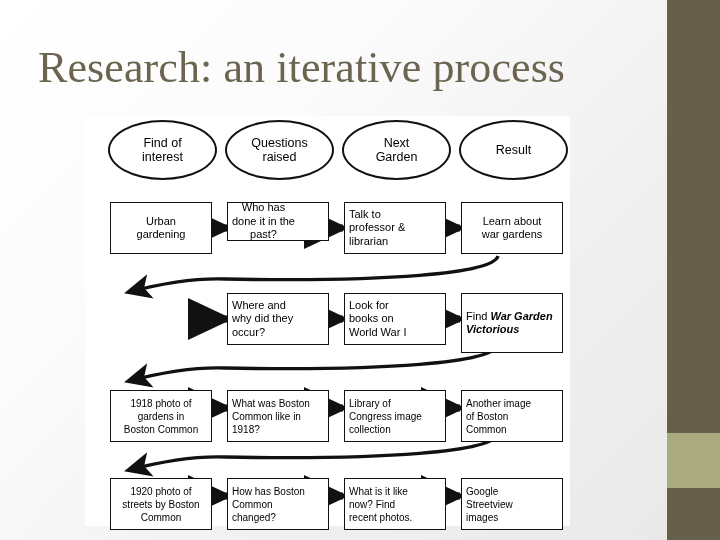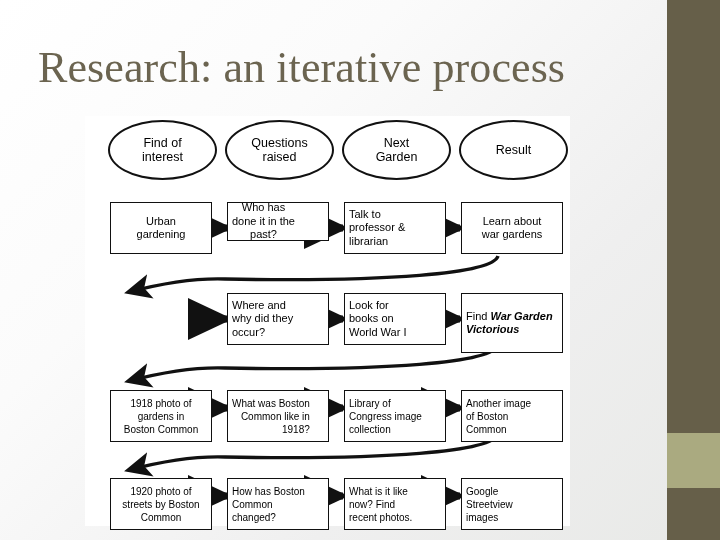--- a/index.html
+++ b/index.html
@@ -143,21 +143,21 @@
       <div class="node box left" style="left:259px;top:177px;width:102px;height:52px;">
         <span>Look for<br>books on<br>World War I</span>
       </div>
       <div class="node box left" style="left:376px;top:177px;width:102px;height:60px;">
         <span><span>Find </span><span class="em">War Garden Victorious</span></span>
       </div>
 
       <div class="node box small" style="left:25px;top:266px;width:102px;height:52px;">
         <span>1918 photo of<br>gardens in<br>Boston Common</span>
       </div>
-      <div class="node box small left" style="left:142px;top:266px;width:102px;height:52px;text-align:right;">
+      <div class="node box small left" style="left:142px;top:266px;width:102px;height:52px;">
         <span>What was Boston<br>Common like in<br>1918?</span>
       </div>
       <div class="node box small left" style="left:259px;top:266px;width:102px;height:52px;">
         <span>Library of<br>Congress image<br>collection</span>
       </div>
       <div class="node box small left" style="left:376px;top:266px;width:102px;height:52px;">
         <span>Another image<br>of Boston<br>Common</span>
       </div>
 
       <div class="node box small" style="left:25px;top:354px;width:102px;height:52px;">

